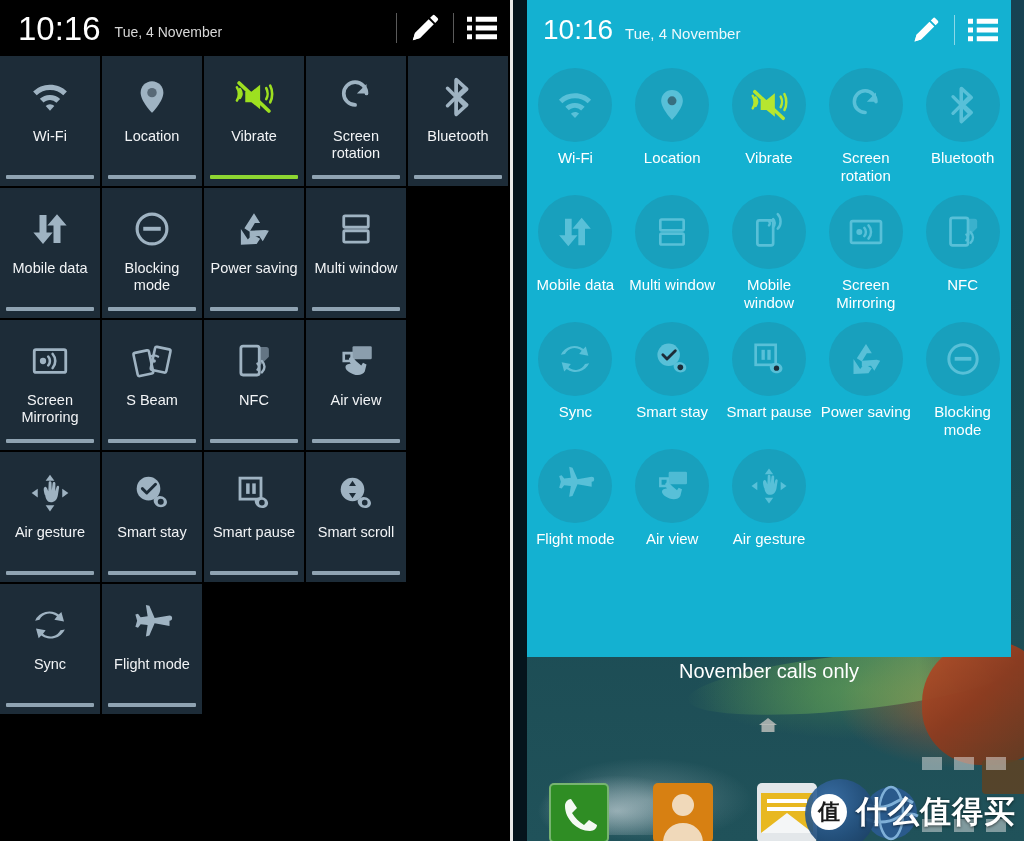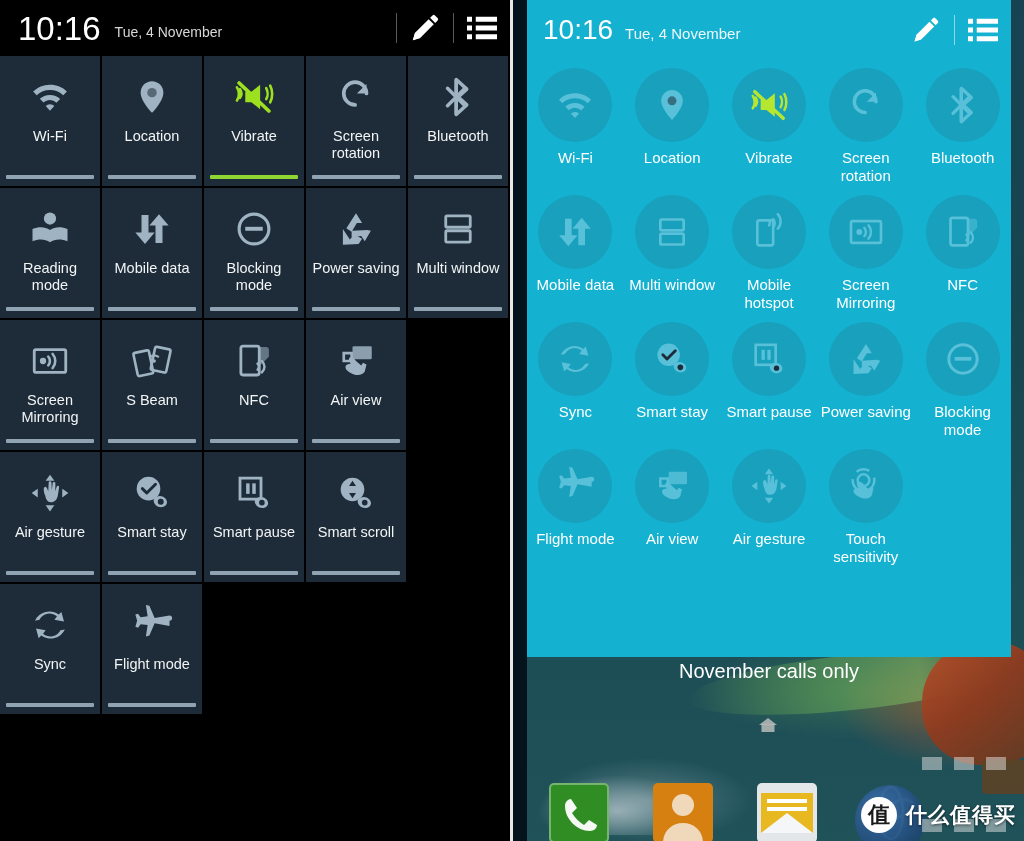--- a/index.html
+++ b/index.html
@@ -164,21 +164,21 @@
   }
   #wm-badge{
     position:relative; z-index:2;
     width:36px; height:36px; border-radius:50%;
     background:#fff; color:#1b1b1b;
     display:flex; align-items:center; justify-content:center;
     font-size:22px; font-weight:bold; line-height:1;
   }
   #wm-text{
     position:relative; z-index:2;
-    color:#ffffff; font-size:21px; font-weight:bold; letter-spacing:1px;
+    color:#ffffff; font-size:31px; font-weight:bold; letter-spacing:1px;
     text-shadow:0 1px 3px rgba(0,0,0,.6);
   }
   #wm-dots{
     position:absolute; right:2px; bottom:0; width:120px; height:80px; z-index:1;
     opacity:.75;
   }
   .wmd{ position:absolute; width:20px; height:13px; background:#e8e8e8; opacity:.65; }
 
   
   #split-line{
@@ -274,30 +274,20 @@
               </svg>
             </div>
             <div class="tlabel">Bluetooth</div>
             <div class="tbar"></div>
           </div>
         </div>
         <div class="lrow">
           <div class="ltile">
             <div class="ticon">
               <svg width="42" height="42" viewBox="0 0 48 48">
-                <circle cx="24" cy="12" r="7" fill="#9fb3c2"></circle>
-        <path d="M4 24c7-3 14-3 20 1 6-4 13-4 20-1v14c-7-3-14-3-20 1-6-4-13-4-20-1z" fill="#9fb3c2"></path>
-              </svg>
-            </div>
-            <div class="tlabel">Reading mode</div>
-            <div class="tbar"></div>
-          </div>
-          <div class="ltile">
-            <div class="ticon">
-              <svg width="42" height="42" viewBox="0 0 48 48">
                 <path d="M16 8v20h-7l11 13 11-13h-7V8z" fill="#9fb3c2" transform="translate(-4,0)"></path>
         <path d="M32 40V20h7L28 7 17 20h7v20z" fill="#9fb3c2" transform="translate(4,0)"></path>
               </svg>
             </div>
             <div class="tlabel">Mobile data</div>
             <div class="tbar"></div>
           </div>
           <div class="ltile">
             <div class="ticon">
               <svg width="42" height="42" viewBox="0 0 48 48">
@@ -566,21 +556,21 @@
               </div>
               <div class="rlabel">Multi window</div>
             </div>
             <div class="rtile">
               <div class="rcircle">
                 <svg width="40" height="40" viewBox="0 0 48 48">
                   <rect x="10" y="10" width="19" height="30" rx="2.5" stroke="#58c0d8" stroke-width="3.2" fill="none"></rect>
         <path d="M29 18c2.5-2.5 2.5-7 0-9.5M34.5 20c4.5-4.5 4.5-13 0-17.5M24 16c1.3-1.3 1.3-3.7 0-5" stroke="#58c0d8" stroke-width="3" fill="none" stroke-linecap="round"></path>
                 </svg>
               </div>
-              <div class="rlabel">Mobile hotspot</div>
+              <div class="rlabel">Mobile window</div>
             </div>
             <div class="rtile">
               <div class="rcircle">
                 <svg width="40" height="40" viewBox="0 0 48 48">
                   <rect x="6" y="11" width="36" height="26" stroke="#58c0d8" stroke-width="3.2" fill="none" rx="2"></rect>
         <circle cx="16" cy="24" r="3.6" fill="#58c0d8"></circle>
         <path d="M22 19c2.5 2.5 2.5 7.5 0 10M27 16c4 4.5 4 11.5 0 16" stroke="#58c0d8" stroke-width="3" fill="none" stroke-linecap="round"></path>
                 </svg>
               </div>
               <div class="rlabel">Screen Mirroring</div>
@@ -674,30 +664,20 @@
               <div class="rcircle">
                 <svg width="40" height="40" viewBox="0 0 48 48">
                   <path d="M24 3l5 7h-10z" fill="#58c0d8"></path>
         <path d="M24 45l5-7h-10z" fill="#58c0d8"></path>
         <path d="M3 24l7-5v10z" fill="#58c0d8"></path>
         <path d="M45 24l-7-5v10z" fill="#58c0d8"></path>
         <path d="M18 26c-1-4-2-8 0-9s3 2 4 5l.5-10c0-2 3-2 3.2 0l.3 9 1-8c.3-2 3-2 3.2 0l-.2 9 1.5-5c.6-2 3.2-1.4 2.9.6l-1.4 9c-.8 5-4 8-8 8s-6-4-6.5-8z" fill="#58c0d8"></path>
                 </svg>
               </div>
               <div class="rlabel">Air gesture</div>
-            </div>
-            <div class="rtile">
-              <div class="rcircle">
-                <svg width="40" height="40" viewBox="0 0 48 48">
-                  <circle cx="21" cy="17" r="7" stroke="#58c0d8" stroke-width="3" fill="none"></circle>
-        <circle cx="21" cy="17" r="13" stroke="#58c0d8" stroke-width="3" fill="none" stroke-dasharray="16 10"></circle>
-        <path d="M21 22c-2-3-5-4-7-3s-1 4 1 7c-3 0-6 1-6 4s4 6 9 8c5 2 11 1 13-3l2-8-4-2-2 3z" fill="#58c0d8"></path>
-                </svg>
-              </div>
-              <div class="rlabel">Touch sensitivity</div>
             </div>
             <div class="rtile"></div>
           </div>
         </div>
     </div>
 
     <div id="emergency">November calls only</div>
 
     <div id="home-indicator">
       <svg width="18" height="14" viewBox="0 0 18 14">

